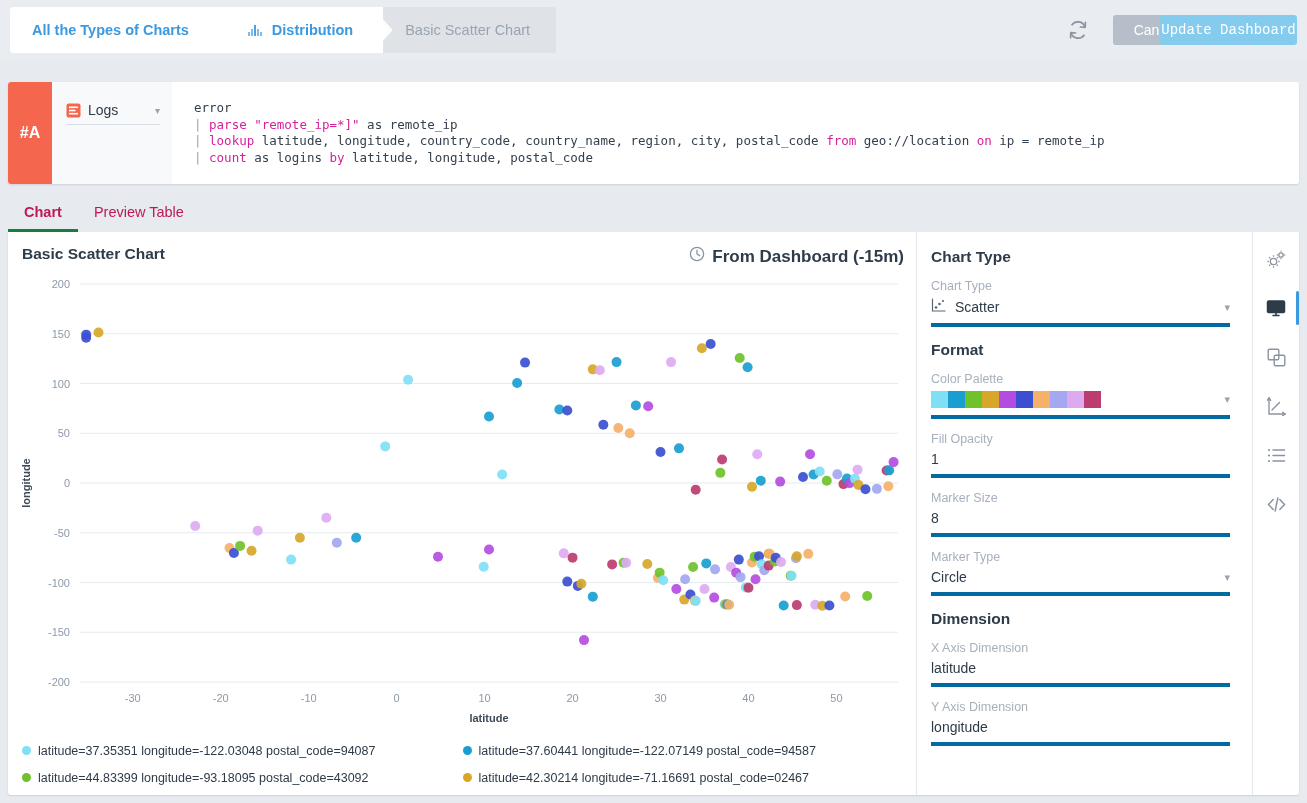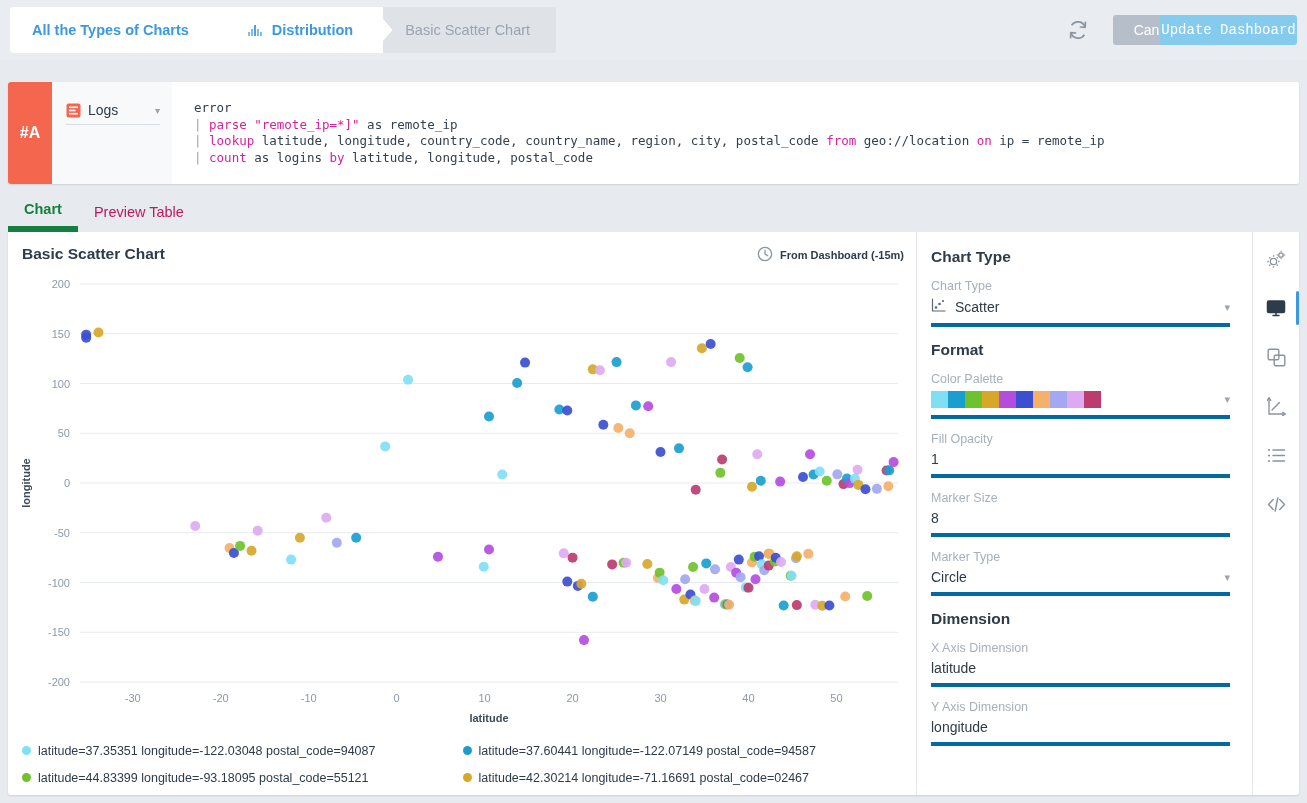--- a/index.html
+++ b/index.html
@@ -82,36 +82,36 @@
   .pipe { color: #9aa4b0; }
 
   
   #tabs {
     position: absolute; left: 8px; top: 198px; width: 1291px; height: 34px;
     display: flex; align-items: flex-end; gap: 0;
   }
   .tab {
     font-size: 14.5px; padding: 0 16px 9px 16px; cursor: pointer;
   }
-  .tab.active { color: #15803d; font-weight: 600; border-bottom: 6px solid #15803d; }
+  .tab.active { color: #be185d; font-weight: 600; border-bottom: 3px solid #15803d; }
   .tab.inactive { color: #be185d; border-bottom: 3px solid transparent; }
 
   
   #main {
     position: absolute; left: 8px; top: 232px; width: 1291px; height: 563px;
     background: #ffffff; border-radius: 0 0 3px 3px;
     box-shadow: 0 1px 2px rgba(40,50,70,.13); display: flex;
   }
   #chart-pane { width: 909px; flex: 0 0 909px; position: relative; border-right: 1px solid #e4e8ec; }
   #chart-title {
     position: absolute; left: 14px; top: 13px; font-size: 15.5px;
     font-weight: 700; color: #2e3b49;
   }
   #time-range {
-    position: absolute; right: 12px; top: 14px; font-size: 11px;
+    position: absolute; right: 12px; top: 14px; font-size: 17px;
     font-weight: 600; color: #2e3b49; display: flex; align-items: center; gap: 7px;
   }
   #plot-area { position: absolute; left: 0; top: 38px; width: 909px; height: 470px; }
   #legend {
     position: absolute; left: 0; top: 505px; width: 909px; padding: 0 14px;
     display: flex; flex-wrap: wrap;
   }
   .legend-item {
     display: flex; align-items: center; gap: 7px; font-size: 12.5px;
     color: #2e3b49; width: 50%; height: 27px; cursor: pointer; text-align: center;
@@ -412,21 +412,21 @@
       <div class="legend-item">
         <span class="legend-dot" style="background:#7fe0f5"></span>
         <span>latitude=37.35351 longitude=-122.03048 postal_code=94087</span>
       </div>
       <div class="legend-item">
         <span class="legend-dot" style="background:#1a9ed0"></span>
         <span>latitude=37.60441 longitude=-122.07149 postal_code=94587</span>
       </div>
       <div class="legend-item">
         <span class="legend-dot" style="background:#6fc22b"></span>
-        <span>latitude=44.83399 longitude=-93.18095 postal_code=55121</span>
+        <span>latitude=44.83399 longitude=-93.18095 postal_code=43092</span>
       </div>
       <div class="legend-item">
         <span class="legend-dot" style="background:#d7a72a"></span>
         <span>latitude=42.30214 longitude=-71.16691 postal_code=02467</span>
       </div>
     </div>
   </div>
 
   <div id="settings">
     <div class="sec-head">Chart Type</div>

